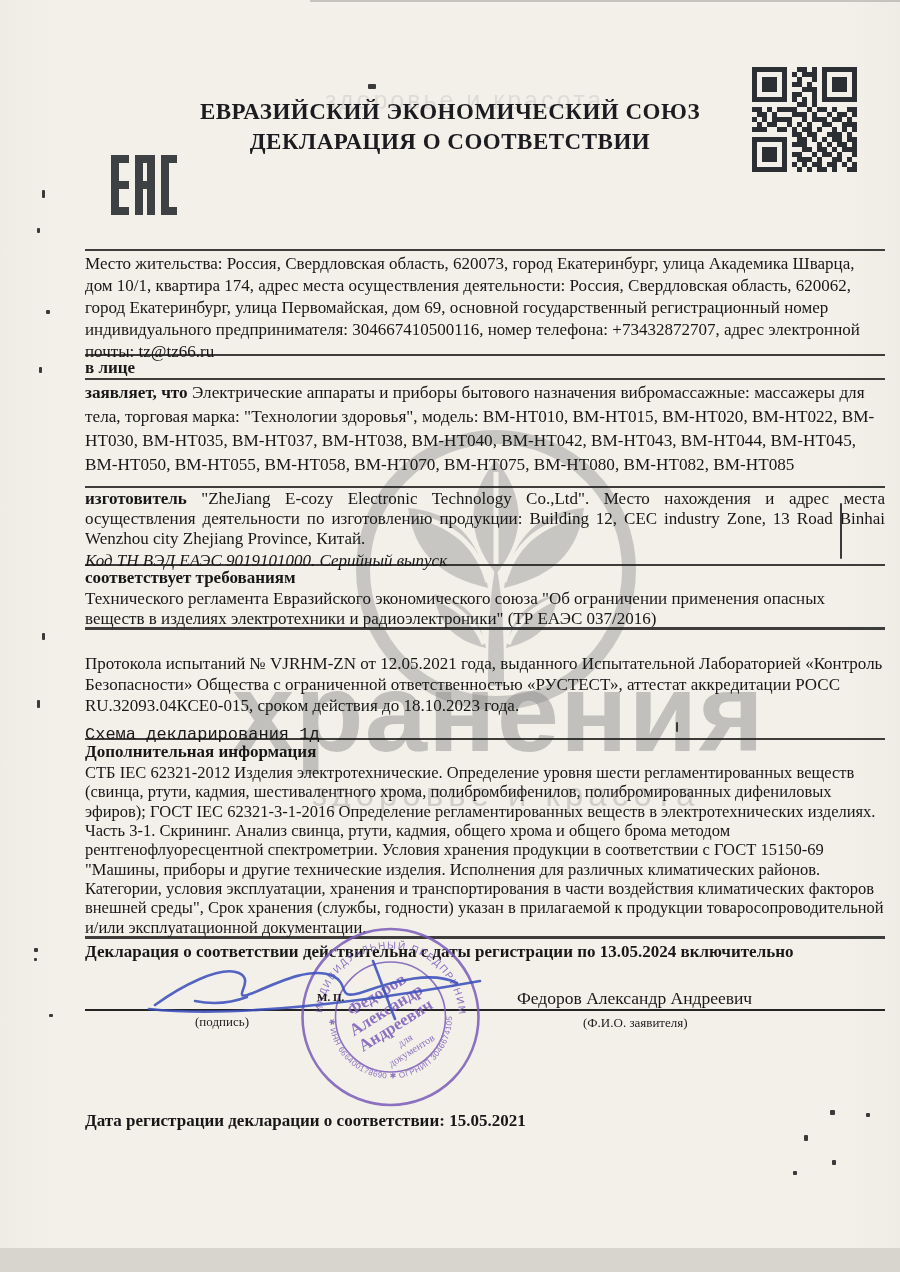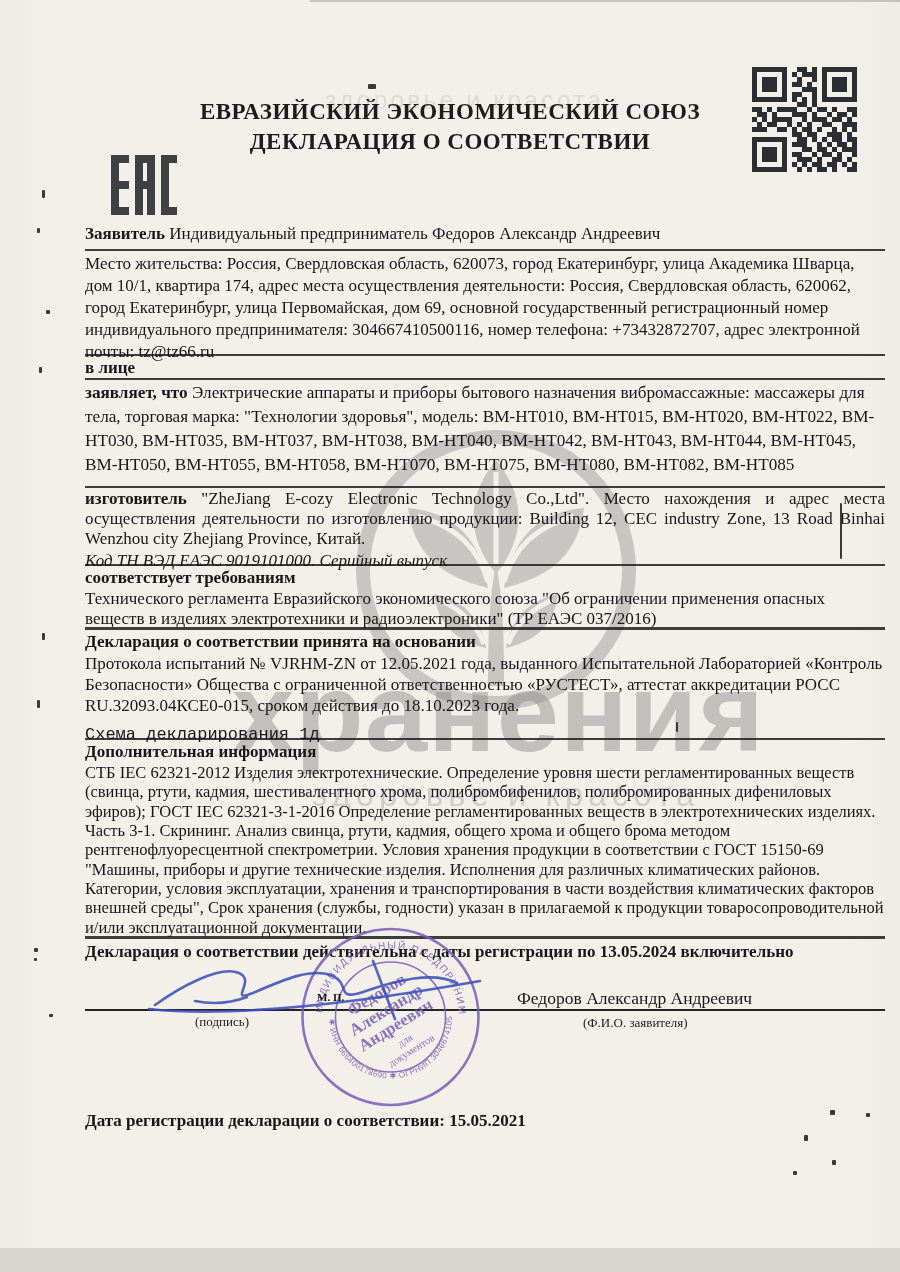--- a/index.html
+++ b/index.html
@@ -524,24 +524,20 @@
       <div class="qm"></div>
       <div class="qm"></div>
       <div></div>
       <div class="qm"></div>
       <div></div>
       <div></div>
       <div class="qm"></div>
       <div class="qm"></div>
     </div>
 
-  <div class="abs bodytxt z1" style="top:223px;">
-    <span class="bold">Заявитель</span>
-    <span>Индивидуальный предприниматель Федоров Александр Андреевич</span>
-  </div>
   <div class="abs rule" style="top:249px;"></div>
 
   <div class="abs bodytxt z1" style="top:253px;line-height:22px;">Место жительства: Россия, Свердловская область, 620073, город Екатеринбург, улица Академика Шварца, дом 10/1, квартира 174, адрес места осуществления деятельности: Россия, Свердловская область, 620062, город Екатеринбург, улица Первомайская, дом 69, основной государственный регистрационный номер индивидуального предпринимателя: 304667410500116, номер телефона: +73432872707, адрес электронной почты: tz@tz66.ru</div>
   <div class="abs rule" style="top:354px;"></div>
 
   <div class="abs bodytxt bold z1" style="top:357px;">в лице</div>
   <div class="abs rule" style="top:378px;"></div>
 
   <div class="abs bodytxt z1" style="top:381px;font-size:17.2px;line-height:24px;">
     <span class="bold">заявляет, что</span>
@@ -555,21 +551,20 @@
       <span>"ZheJiang E-cozy Electronic Technology Co.,Ltd". Место нахождения и адрес места осуществления деятельности по изготовлению продукции: Building 12, CEC industry Zone, 13 Road Binhai Wenzhou city Zhejiang Province, Китай.</span>
     </div>
     <div style="margin-top:2px;font-style:italic;">Код ТН ВЭД ЕАЭС 9019101000. Серийный выпуск</div>
   </div>
   <div class="abs rule" style="top:564px;"></div>
 
   <div class="abs bodytxt bold z1" style="top:567px;">соответствует требованиям</div>
   <div class="abs bodytxt z1" style="top:589px;line-height:20.4px;">Технического регламента Евразийского экономического союза "Об ограничении применения опасных веществ в изделиях электротехники и радиоэлектроники" (ТР ЕАЭС 037/2016)</div>
   <div class="abs rule thick" style="top:627px;"></div>
 
-  <div class="abs bodytxt bold z1" style="top:631px;">Декларация о соответствии принята на основании</div>
   <div class="abs bodytxt z1" style="top:654px;line-height:20.8px;">
     <div>Протокола испытаний № VJRHM-ZN от 12.05.2021 года, выданного Испытательной Лабораторией «Контроль Безопасности» Общества с ограниченной ответственностью «РУСТЕСТ», аттестат аккредитации РОСС RU.32093.04КСЕ0-015, сроком действия до 18.10.2023 года.</div>
     <div style="margin-top:9px;font-family:Liberation Mono, monospace;">Схема декларирования 1д</div>
   </div>
   <div class="abs rule" style="top:738px;"></div>
 
   <div class="abs bodytxt bold z1" style="top:741px;">Дополнительная информация</div>
   <div class="abs bodytxt z1" style="top:763px;font-size:16.5px;line-height:19.35px;">СТБ IEC 62321-2012 Изделия электротехнические. Определение уровня шести регламентированных веществ (свинца, ртути, кадмия, шестивалентного хрома, полибромбифенилов, полибромированных дифениловых эфиров); ГОСТ IEC 62321-3-1-2016 Определение регламентированных веществ в электротехнических изделиях. Часть 3-1. Скрининг. Анализ свинца, ртути, кадмия, общего хрома и общего брома методом рентгенофлуоресцентной спектрометрии. Условия хранения продукции в соответствии с ГОСТ 15150-69 "Машины, приборы и другие технические изделия. Исполнения для различных климатических районов. Категории, условия эксплуатации, хранения и транспортирования в части воздействия климатических факторов внешней среды", Срок хранения (службы, годности) указан в прилагаемой к продукции товаросопроводительной и/или эксплуатационной документации.</div>
   <div class="abs rule thick" style="top:936px;"></div>
 

